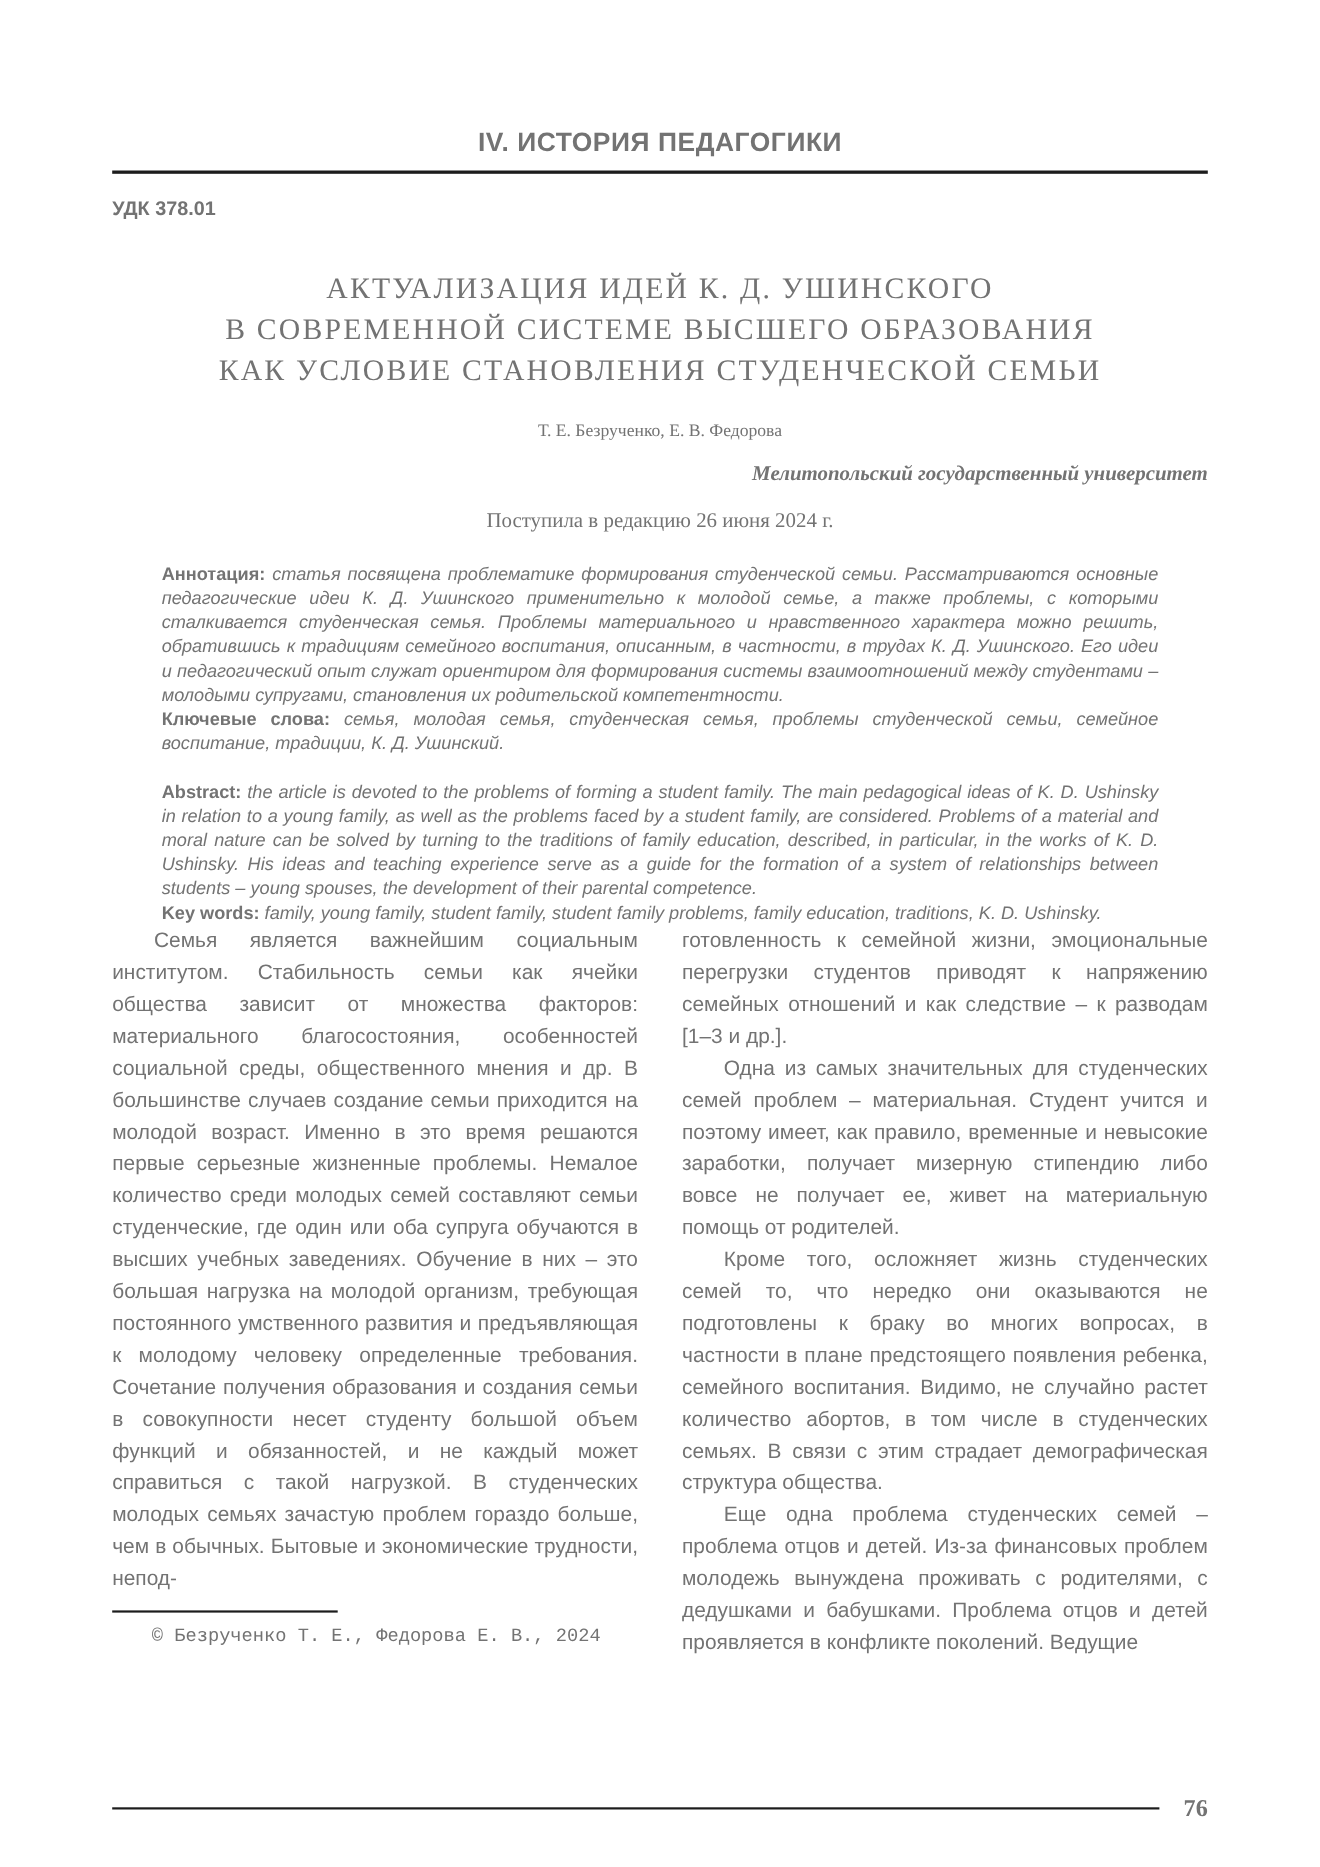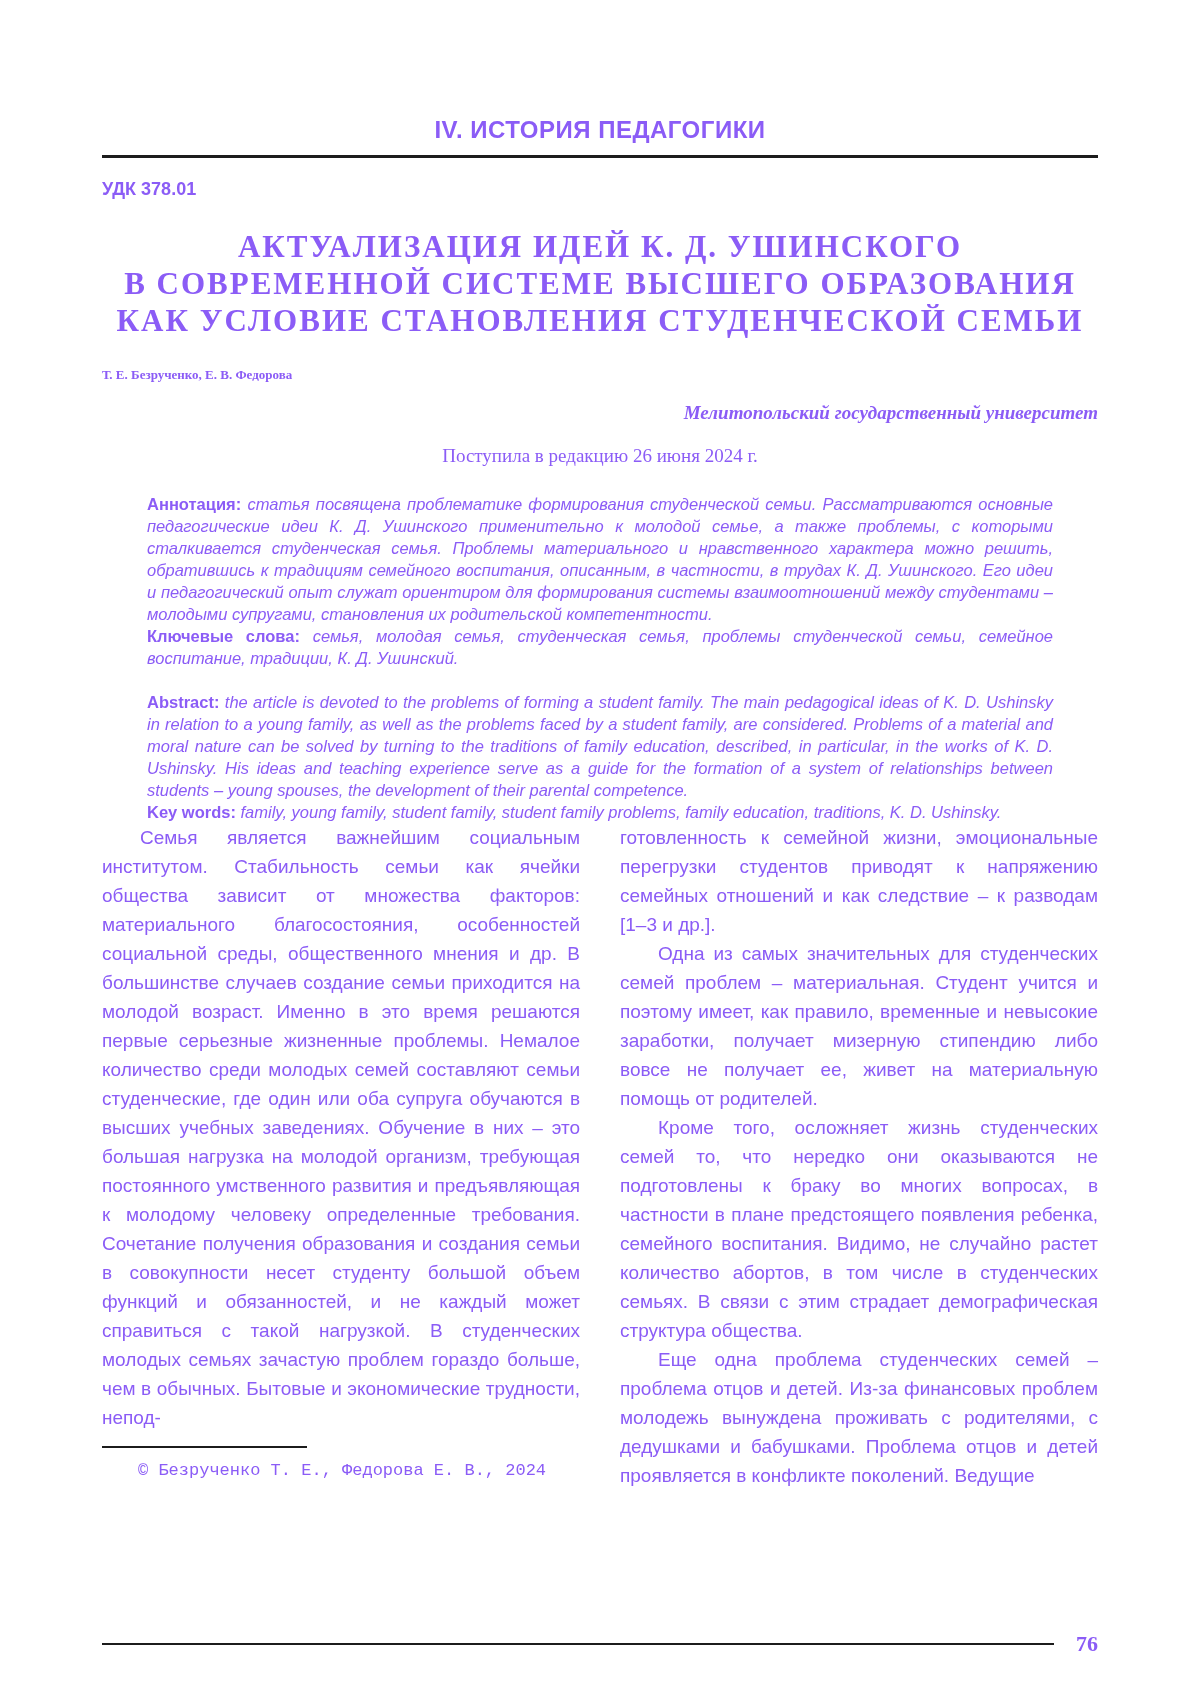--- a/index.html
+++ b/index.html
@@ -3,21 +3,21 @@
 <meta charset="utf-8">
 <style>
   * { margin: 0; padding: 0; box-sizing: border-box; }
   html, body { background: #ffffff; }
   .page {
     position: relative;
     width: 1200px;
     height: 1697px;
     margin: 0 auto;
     background: #ffffff;
-    color: #8b5cf6;
+    color: #737373;
     padding: 0 102px;
     overflow: hidden;
     font-family: "Liberation Sans", sans-serif;
   }
   
   .section-header {
     padding-top: 116px;
     text-align: center;
     font-family: "Liberation Sans", sans-serif;
     font-weight: bold;
@@ -29,33 +29,34 @@
     height: 3px;
     background: #1c1c1c;
   }
   .udc {
     margin-top: 21px;
     font-weight: bold;
     font-size: 18px;
   }
   
   .title {
-    margin-top: 28px;
+    margin-top: 44px;
     text-align: center;
     font-family: "Liberation Serif", serif;
-    font-weight: bold;
-    font-size: 31px;
+    font-weight: normal;
+    font-size: 27px;
     line-height: 37px;
     letter-spacing: 2px;
   }
   .authors {
     margin-top: 28px;
+    text-align: center;
     font-family: "Liberation Serif", serif;
-    font-weight: bold;
-    font-size: 13px;
+    font-weight: normal;
+    font-size: 16px;
   }
   .affiliation {
     margin-top: 19px;
     text-align: right;
     font-family: "Liberation Serif", serif;
     font-weight: bold;
     font-style: italic;
     font-size: 19px;
   }
   .received {

